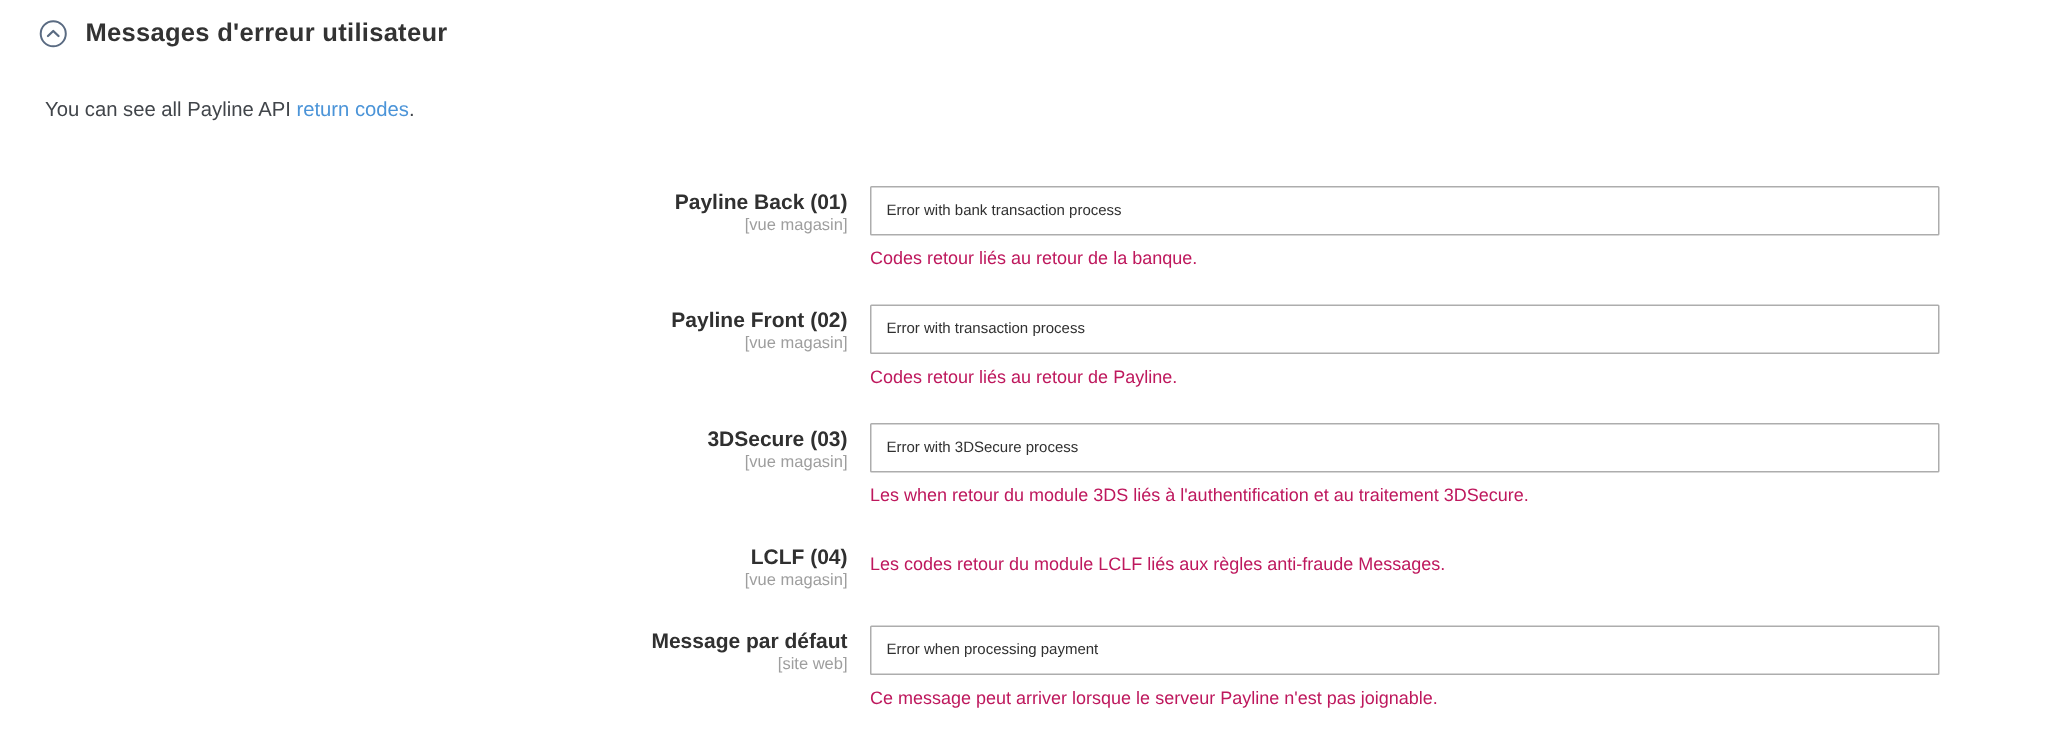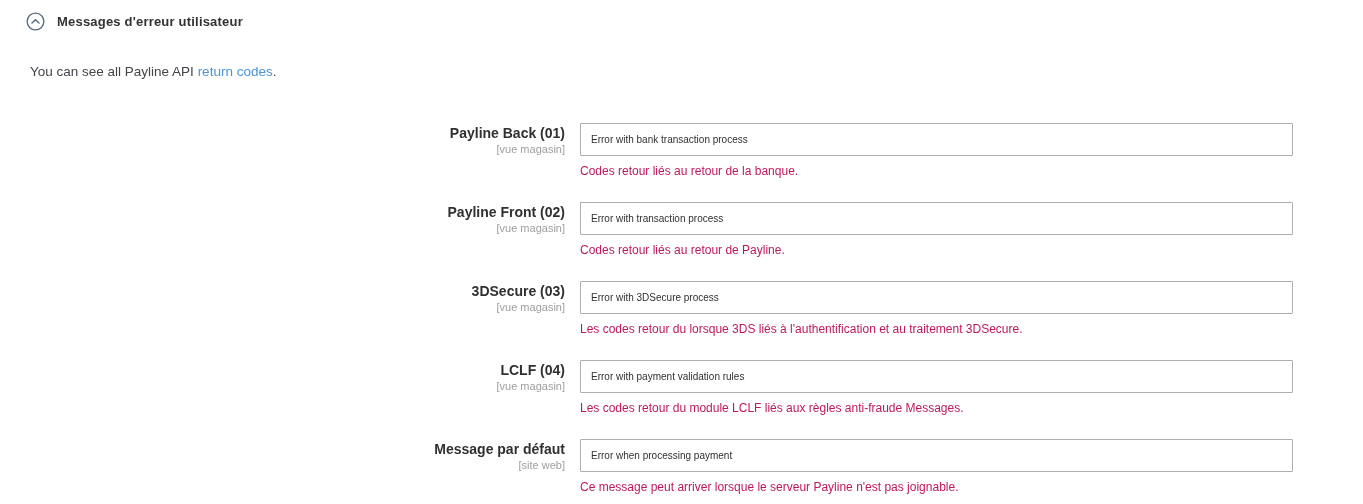--- a/index.html
+++ b/index.html
@@ -20,21 +20,21 @@
   .page{position:relative;width:1363px;height:504px;}
 
   
   .section-header{
     display:flex;align-items:center;gap:12px;
     padding:12px 0 0 26px;
     cursor:pointer;
   }
   .collapse-icon{width:19px;height:19px;display:block;flex:0 0 auto;cursor:pointer;}
   .section-title{
-    font-size:13px;font-weight:bold;color:#333333;
+    font-size:17px;font-weight:bold;color:#333333;
     letter-spacing:.2px;
   }
 
   
   .section-comment{
     margin:33px 0 0 30px;
     font-size:13.5px;color:var(--text-body);
   }
   .section-comment a{
     color:var(--link-blue);text-decoration:none;cursor:pointer;
@@ -116,31 +116,30 @@
       </div>
     </div>
 
     <div class="field-row">
       <div class="field-label-col">
         <label class="field-label">3DSecure (03)</label>
         <div class="field-scope">[vue magasin]</div>
       </div>
       <div class="field-input-col">
         <input type="text" class="field-input" value="Error with 3DSecure process" style="">
-        <div class="field-note">Les codes retour du lorsque 3DS liés à l'authentification et au traitement 3DSecure.</div>
+        <div class="field-note">Les when retour du module 3DS liés à l'authentification et au traitement 3DSecure.</div>
       </div>
     </div>
 
     <div class="field-row">
       <div class="field-label-col">
         <label class="field-label">LCLF (04)</label>
         <div class="field-scope">[vue magasin]</div>
       </div>
       <div class="field-input-col">
-        <input type="text" class="field-input" value="Error with payment validation rules" style="">
         <div class="field-note">Les codes retour du module LCLF liés aux règles anti-fraude Messages.</div>
       </div>
     </div>
 
     <div class="field-row">
       <div class="field-label-col">
         <label class="field-label">Message par défaut</label>
         <div class="field-scope">[site web]</div>
       </div>
       <div class="field-input-col">

